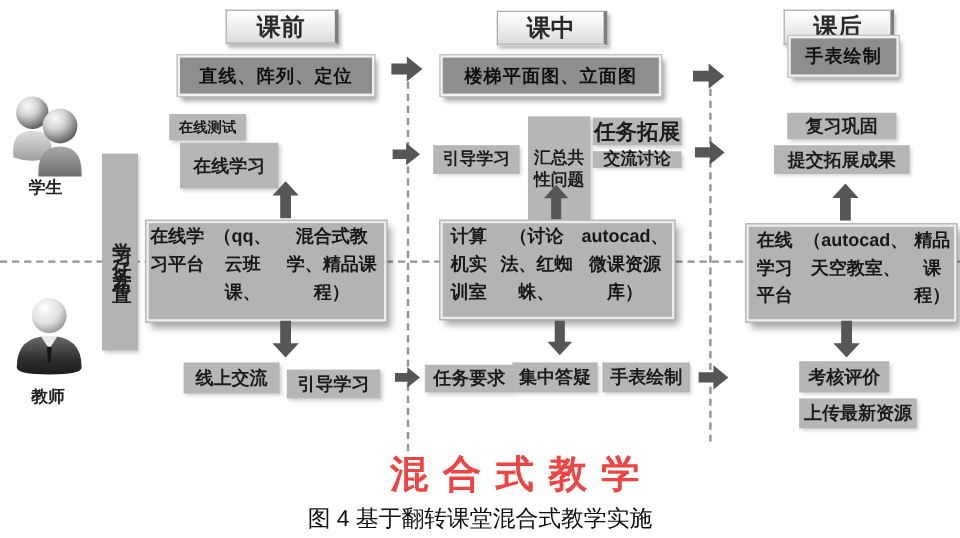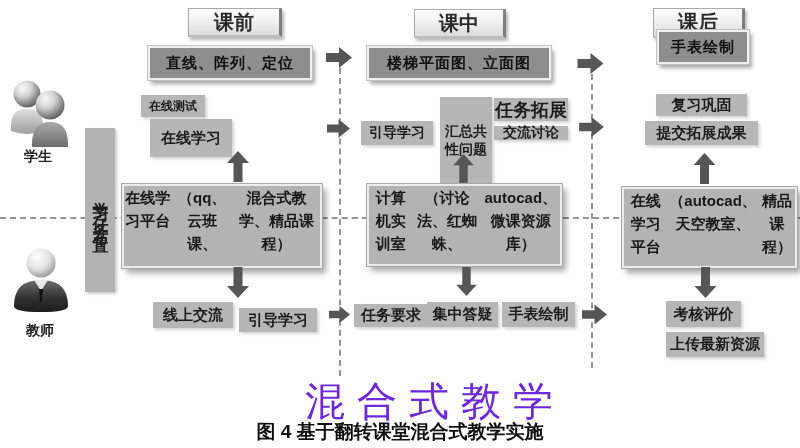--- a/index.html
+++ b/index.html
@@ -48,25 +48,25 @@
     background:#b3b3b3;box-shadow:2px 2px 3px rgba(0,0,0,.2);
     writing-mode:vertical-rl;text-orientation:upright;
     font-size:16px;font-weight:700;color:#1c1c1c;letter-spacing:7px;
   }
   .arrow{position:absolute;z-index:5;}
   .actor-label{
     position:absolute;z-index:4;font-size:14px;font-weight:700;color:#222;
   }
   .big-title{
     position:absolute;z-index:4;text-align:center;
-    font-size:40px;font-weight:400;color:#6d28d9;letter-spacing:12px;white-space:nowrap;
+    font-size:32px;font-weight:700;color:#ef4444;letter-spacing:12px;white-space:nowrap;
   }
   .caption{
     position:absolute;z-index:4;text-align:center;width:800px;left:0;
-    font-size:19px;font-weight:700;color:#0e0e0e;
+    font-size:19px;font-weight:400;color:#0e0e0e;
   }
   svg{display:block;}
 </style>
 </head>
 <body>
 
 <div class="stage">
 
   <div class="hdash" style="left:0;top:217px;width:800px"></div>
   <div class="vdash" style="left:339px;top:68px;height:308px"></div>

